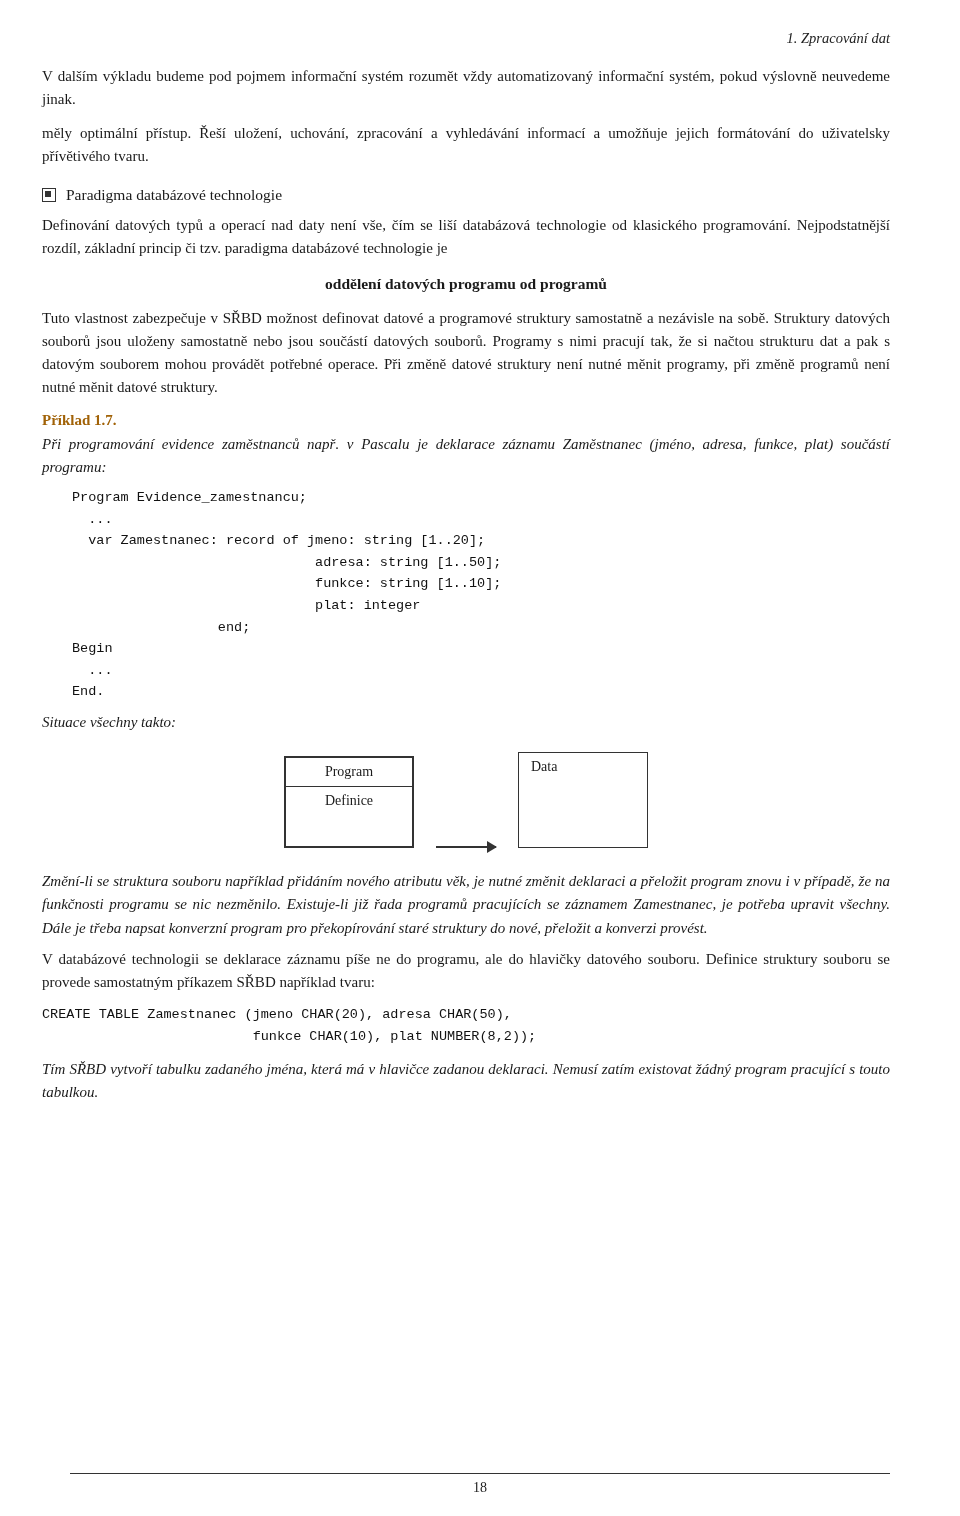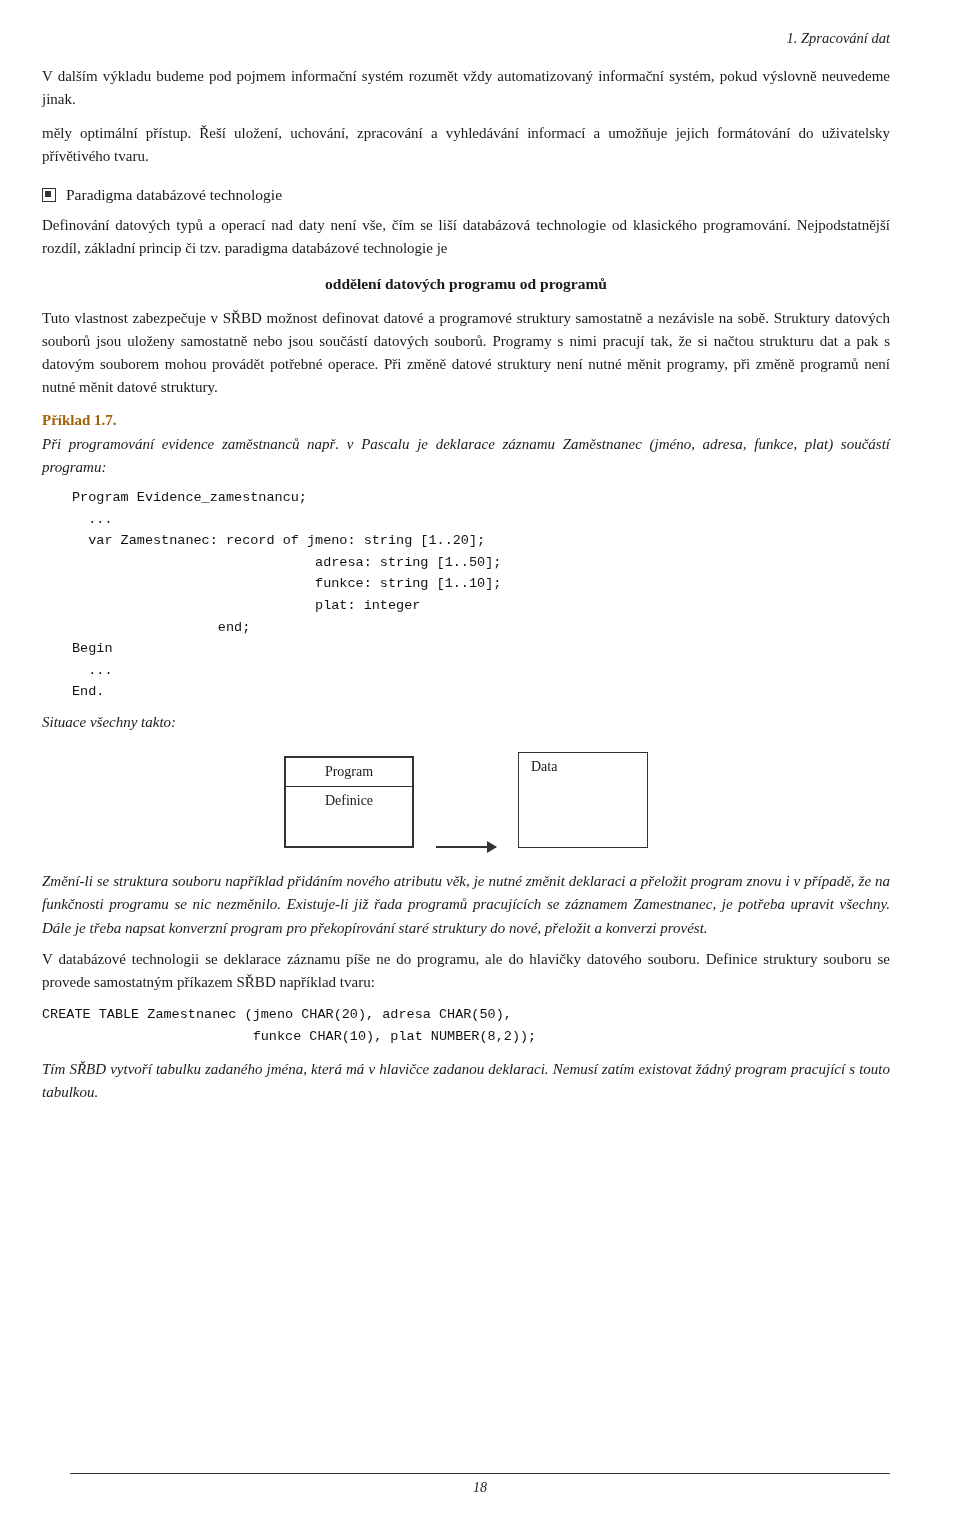--- a/index.html
+++ b/index.html
@@ -30,21 +30,20 @@
     }
 
     .page-footer {
       position: absolute;
       bottom: 20px;
       left: 0;
       right: 0;
       display: flex;
       flex-direction: column;
       align-items: center;
-      font-style: italic;
     }
 
     .footer-line {
       width: 820px;
       border-top: 1px solid #333;
       margin-bottom: 6px;
     }
 
     .footer-num {
       font-size: 14px;

